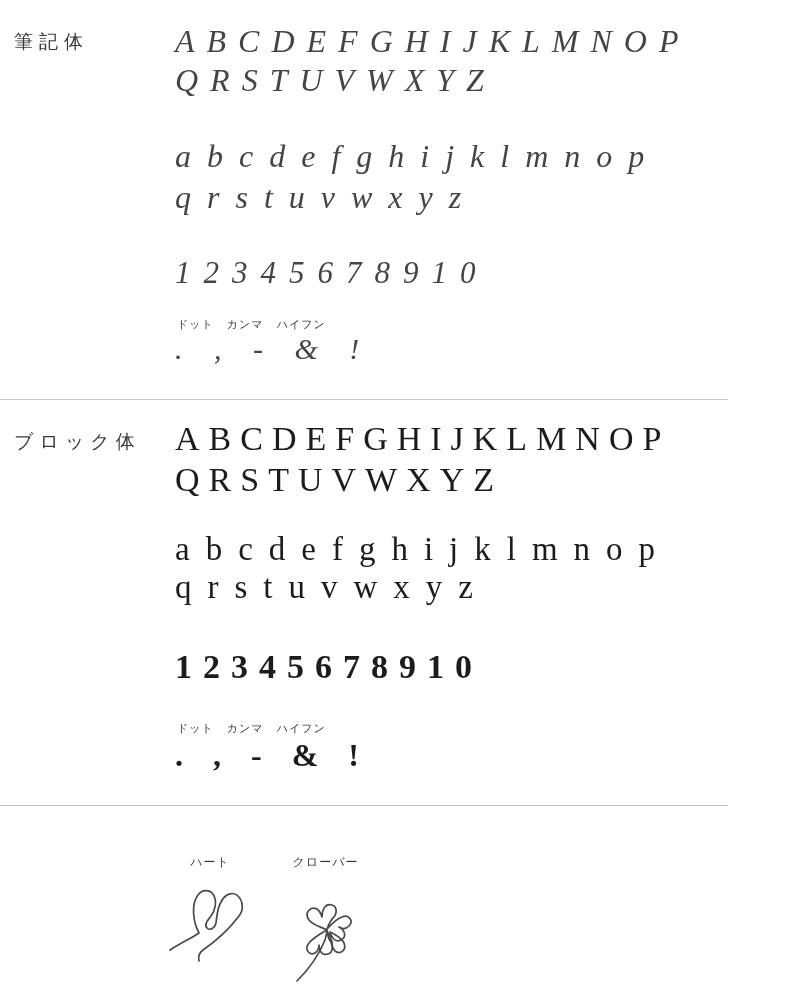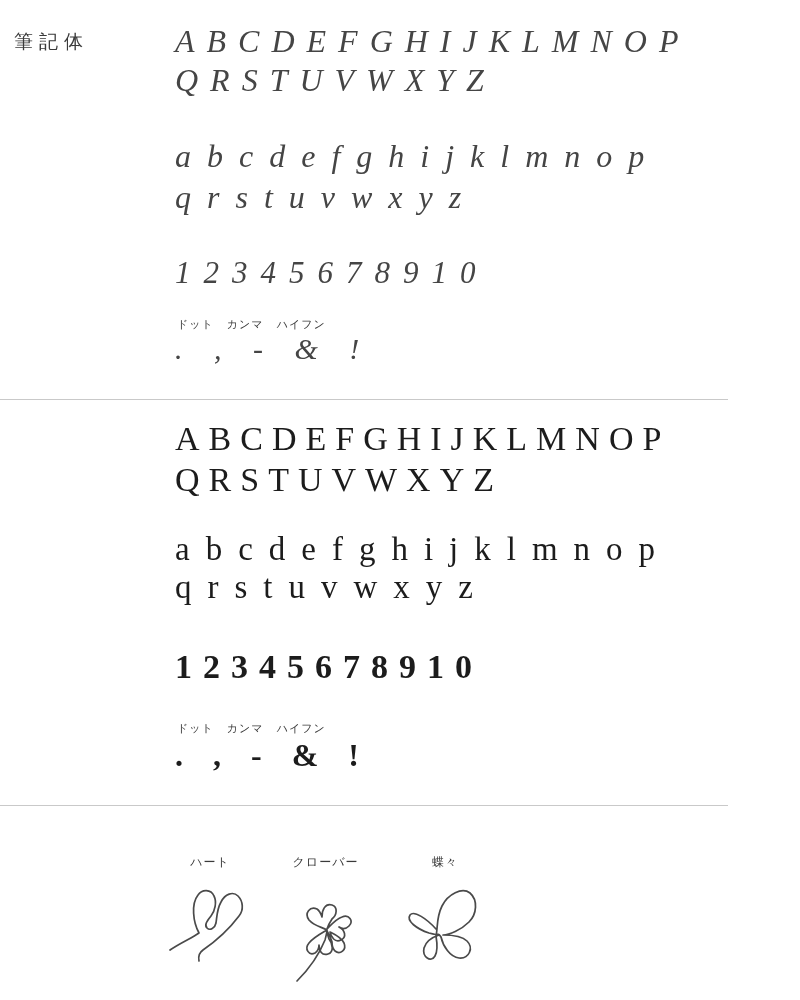--- a/index.html
+++ b/index.html
@@ -114,20 +114,23 @@
   <div class="abs punct-caption" style="top:317px">
     <span>ドット</span>
     <span>カンマ</span>
     <span>ハイフン</span>
   </div>
 
   <div class="abs script-text script-syms" style="top:332px">. , - &amp; !</div>
 
   <div class="abs divider" style="top:399px"></div>
 
+  <div class="abs section-label" style="top:428px">
+    <div class="line">ブロック体</div>
+  </div>
 
   <div class="abs block-text block-caps" style="top:418px">
     <div>ABCDEFGHIJKLMNOP</div>
     <div>QRSTUVWXYZ</div>
   </div>
 
   <div class="abs block-text block-lower" style="top:530px">
     <div>abcdefghijklmnop</div>
     <div>qrstuvwxyz</div>
   </div>
@@ -188,36 +191,16 @@
           C 57 45 53 45 50 43
           C 56 46 58 53 52 56
           C 46 59 42 53 41 48
           C 45 50 52 53 55 59
           C 58 66 51 71 46 67
           C 43 64 43 61 43 58
           C 42 54 40 50 38 47"></path>
       </svg>
     </div>
 
-    <div class="motif-col c3">
-      <div class="motif-label">蝶々</div>
-      <svg width="80" height="78" viewBox="0 0 80 78">
-        <path class="motif-art" d="M 31 45
-          C 22 35 9 26 5 31
-          C 1 37 12 45 24 49
-          C 28 50 32 51 34 51
-          C 28 53 21 57 19 64
-          C 17 73 26 79 30 72
-          C 33 67 32 58 31 52
-          C 33 44 31 34 37 22
-          C 43 10 57 3 65 9
-          C 73 16 72 30 64 38
-          C 56 46 44 51 38 51
-          C 44 51 56 51 62 57
-          C 69 64 64 75 54 74
-          C 45 73 38 62 36 53
-          C 35 51 33 50 32 50"></path>
-      </svg>
-    </div>
 
   </div>
 
 </div>
 
 </body></html>

